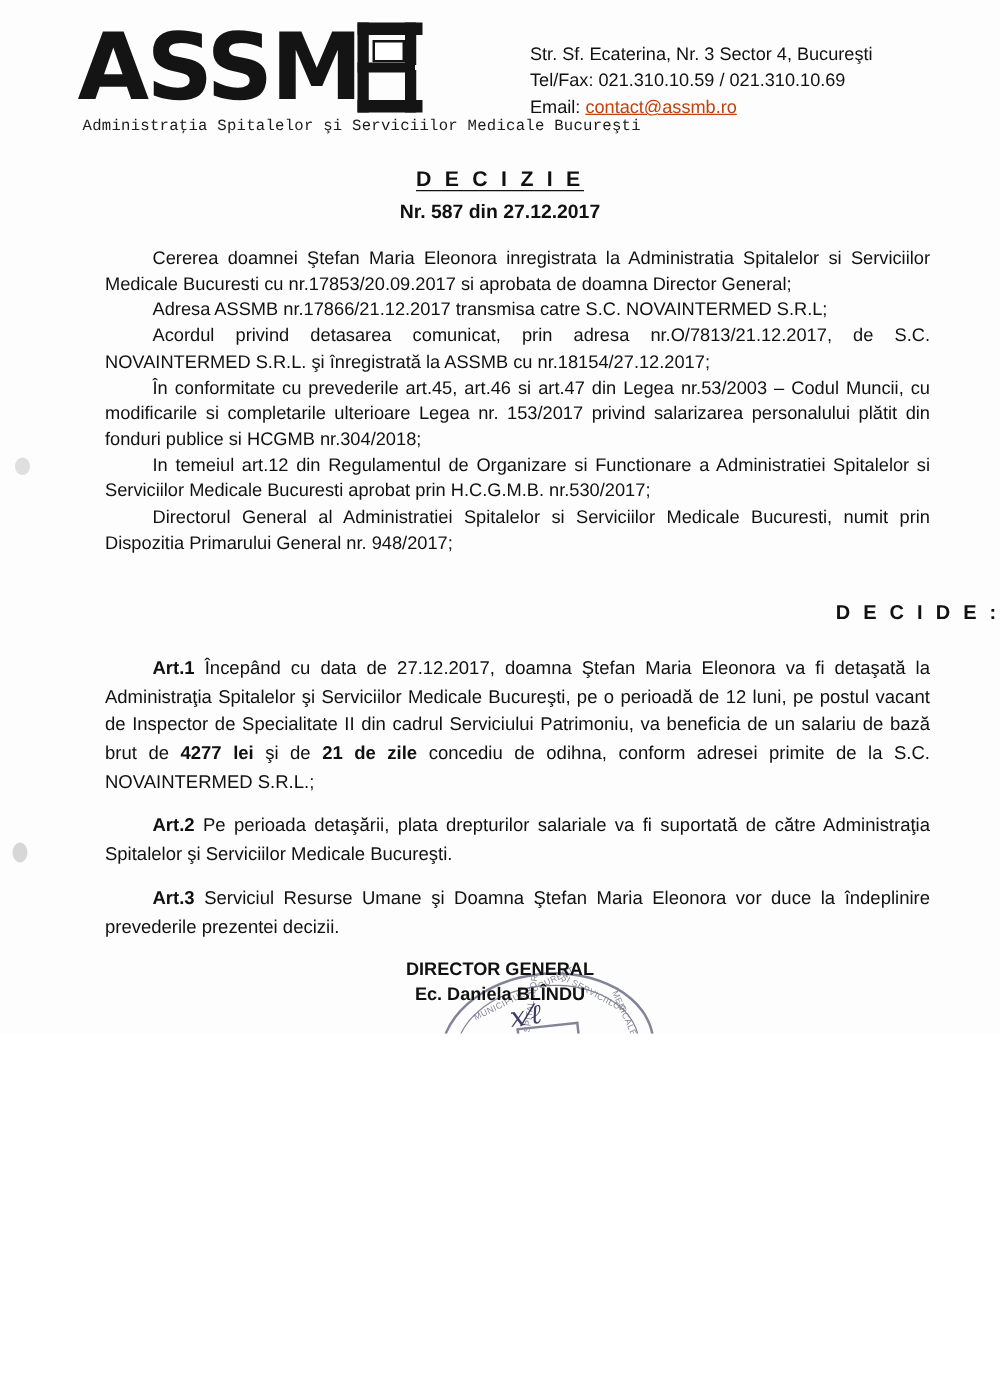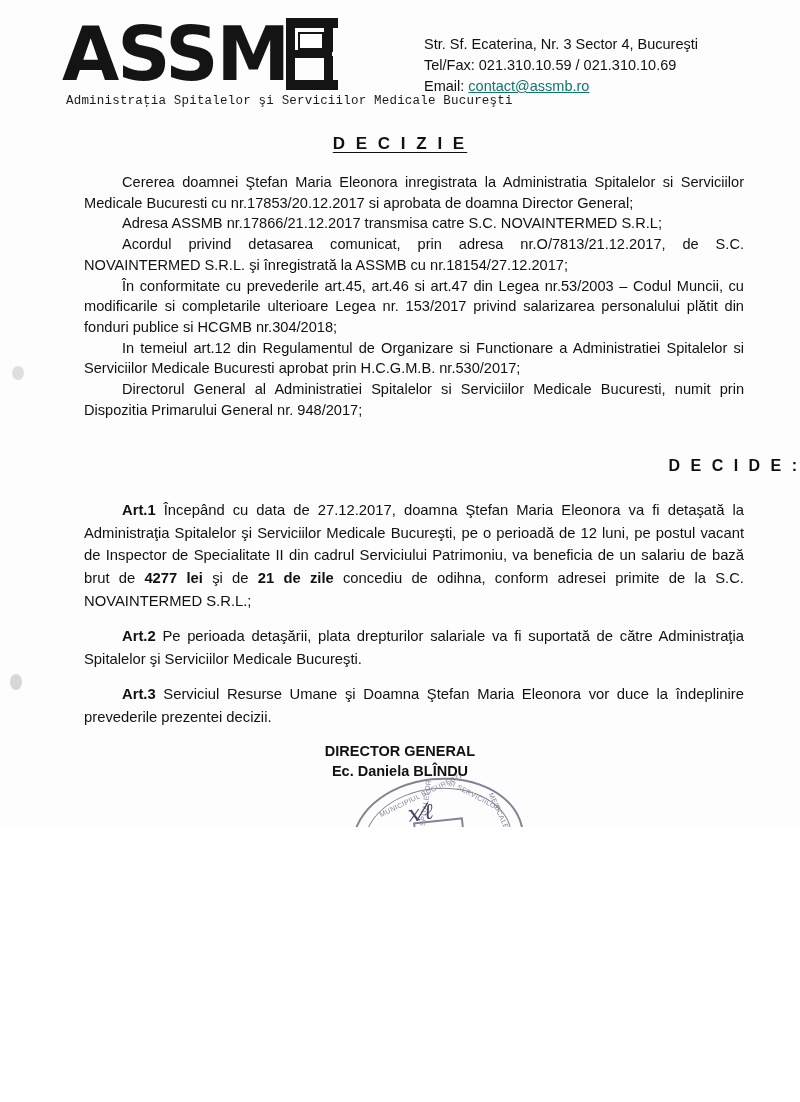--- a/index.html
+++ b/index.html
@@ -78,21 +78,21 @@
     margin-left: 12px;
     margin-top: 16px;
     font-size: 14.5px;
     line-height: 1.45;
     color: #111;
   }
   .contact .cui {
     letter-spacing: 1.6px;
   }
   .contact a {
-    color: #0f766e;
+    color: #c2410c;
     text-decoration: underline;
   }
 
   
   .title-block {
     text-align: center;
     margin-top: 26px;
   }
   .title-main {
     font-size: 17px;
@@ -319,24 +319,25 @@
       <div>Tel/Fax: 021.310.10.59 / 021.310.10.69</div>
       <div>
         <span>Email:</span>
         <a href="#">contact@assmb.ro</a>
       </div>
     </div>
   </div>
 
   <div class="title-block">
     <div class="title-main">D E C I Z I E</div>
+    <div class="title-sub">Nr. 587 din 27.12.2017</div>
   </div>
 
   <div class="body-text">
-    <p>Cererea doamnei Ştefan Maria Eleonora inregistrata la Administratia Spitalelor si Serviciilor Medicale Bucuresti cu nr.17853/20.12.2017 si aprobata de doamna Director General;</p>
+    <p>Cererea doamnei Ştefan Maria Eleonora inregistrata la Administratia Spitalelor si Serviciilor Medicale Bucuresti cu nr.17853/20.09.2017 si aprobata de doamna Director General;</p>
     <p>Adresa ASSMB nr.17866/21.12.2017 transmisa catre S.C. NOVAINTERMED S.R.L;</p>
     <p>Acordul privind detasarea comunicat, prin adresa nr.O/7813/21.12.2017, de S.C. NOVAINTERMED S.R.L. şi înregistrată la ASSMB cu nr.18154/27.12.2017;</p>
     <p>În conformitate cu prevederile art.45, art.46 si art.47 din Legea nr.53/2003 – Codul Muncii, cu modificarile si completarile ulterioare Legea nr. 153/2017 privind salarizarea personalului plătit din fonduri publice si HCGMB nr.304/2018;</p>
     <p>In temeiul art.12 din Regulamentul de Organizare si Functionare a Administratiei Spitalelor si Serviciilor Medicale Bucuresti aprobat prin H.C.G.M.B. nr.530/2017;</p>
     <p>Directorul General al Administratiei Spitalelor si Serviciilor Medicale Bucuresti, numit prin Dispozitia Primarului General nr. 948/2017;</p>
   </div>
 
   <div class="decide-head">D E C I D E :</div>
 
   <div class="articles">

